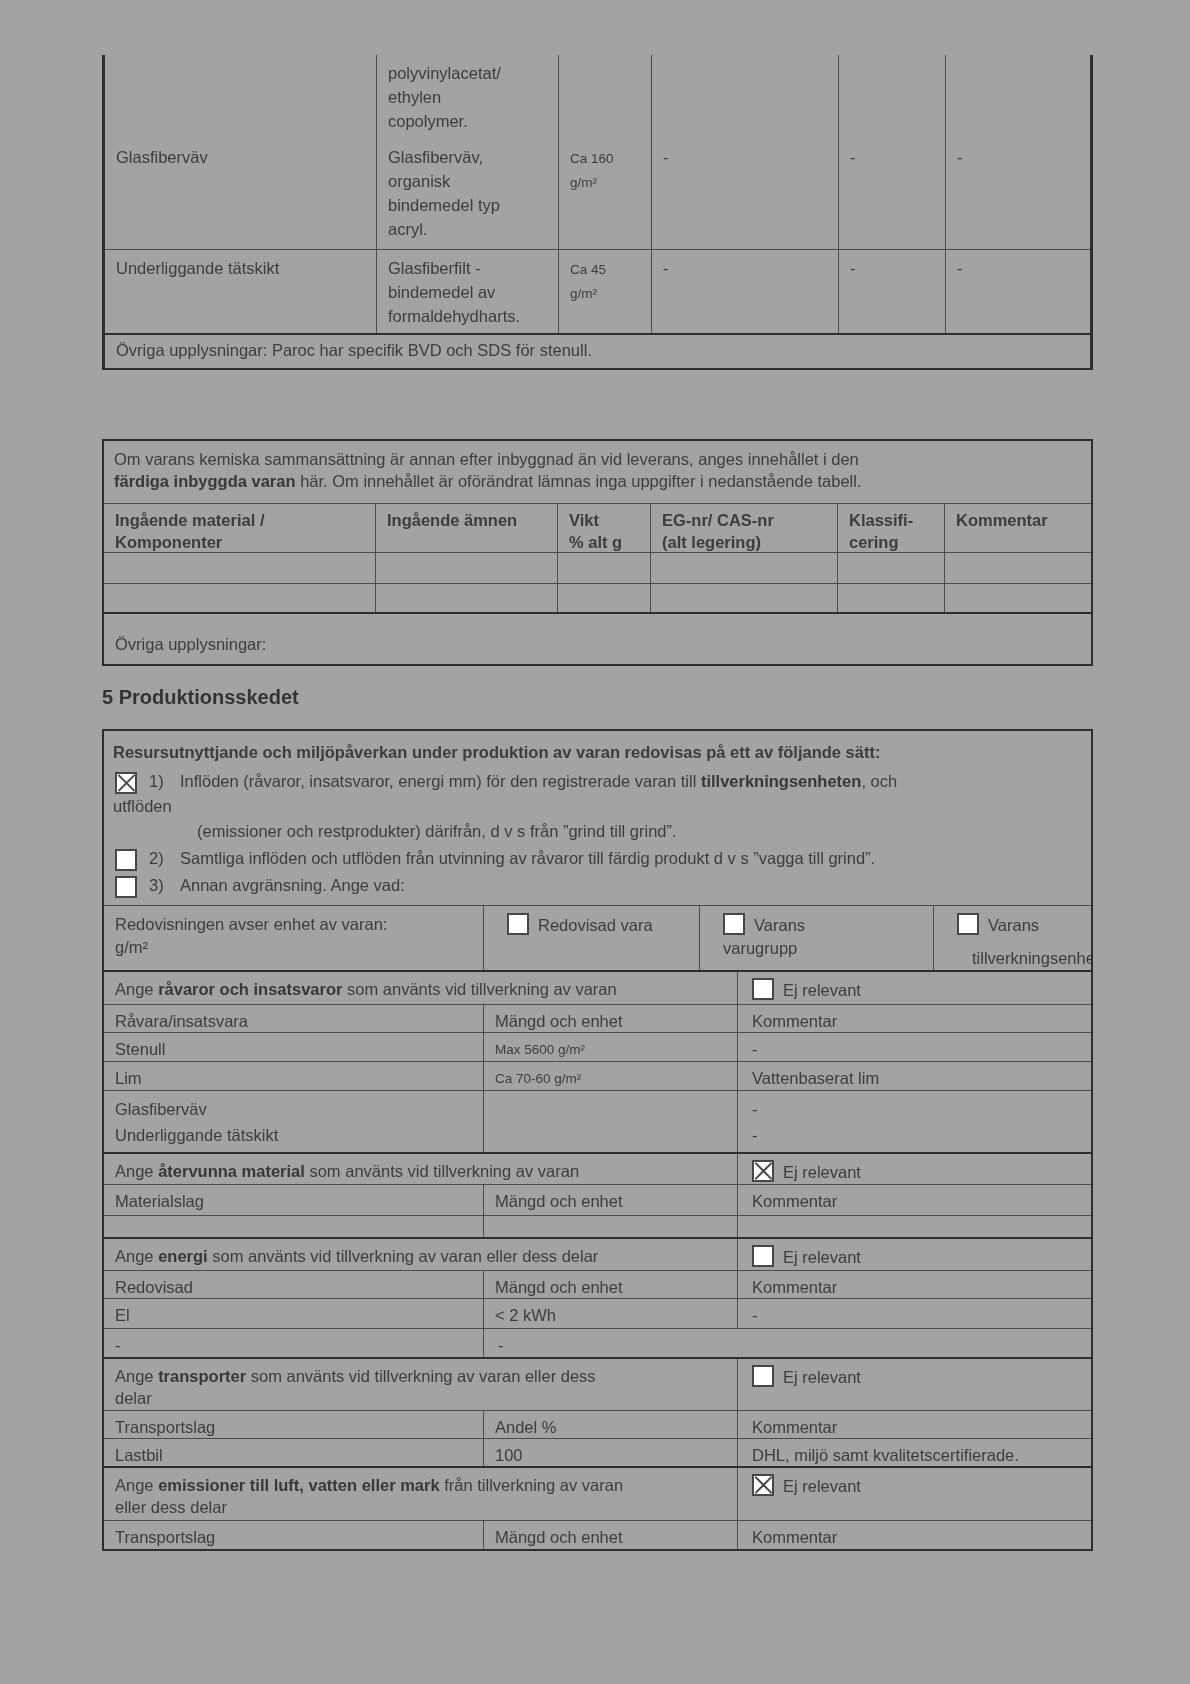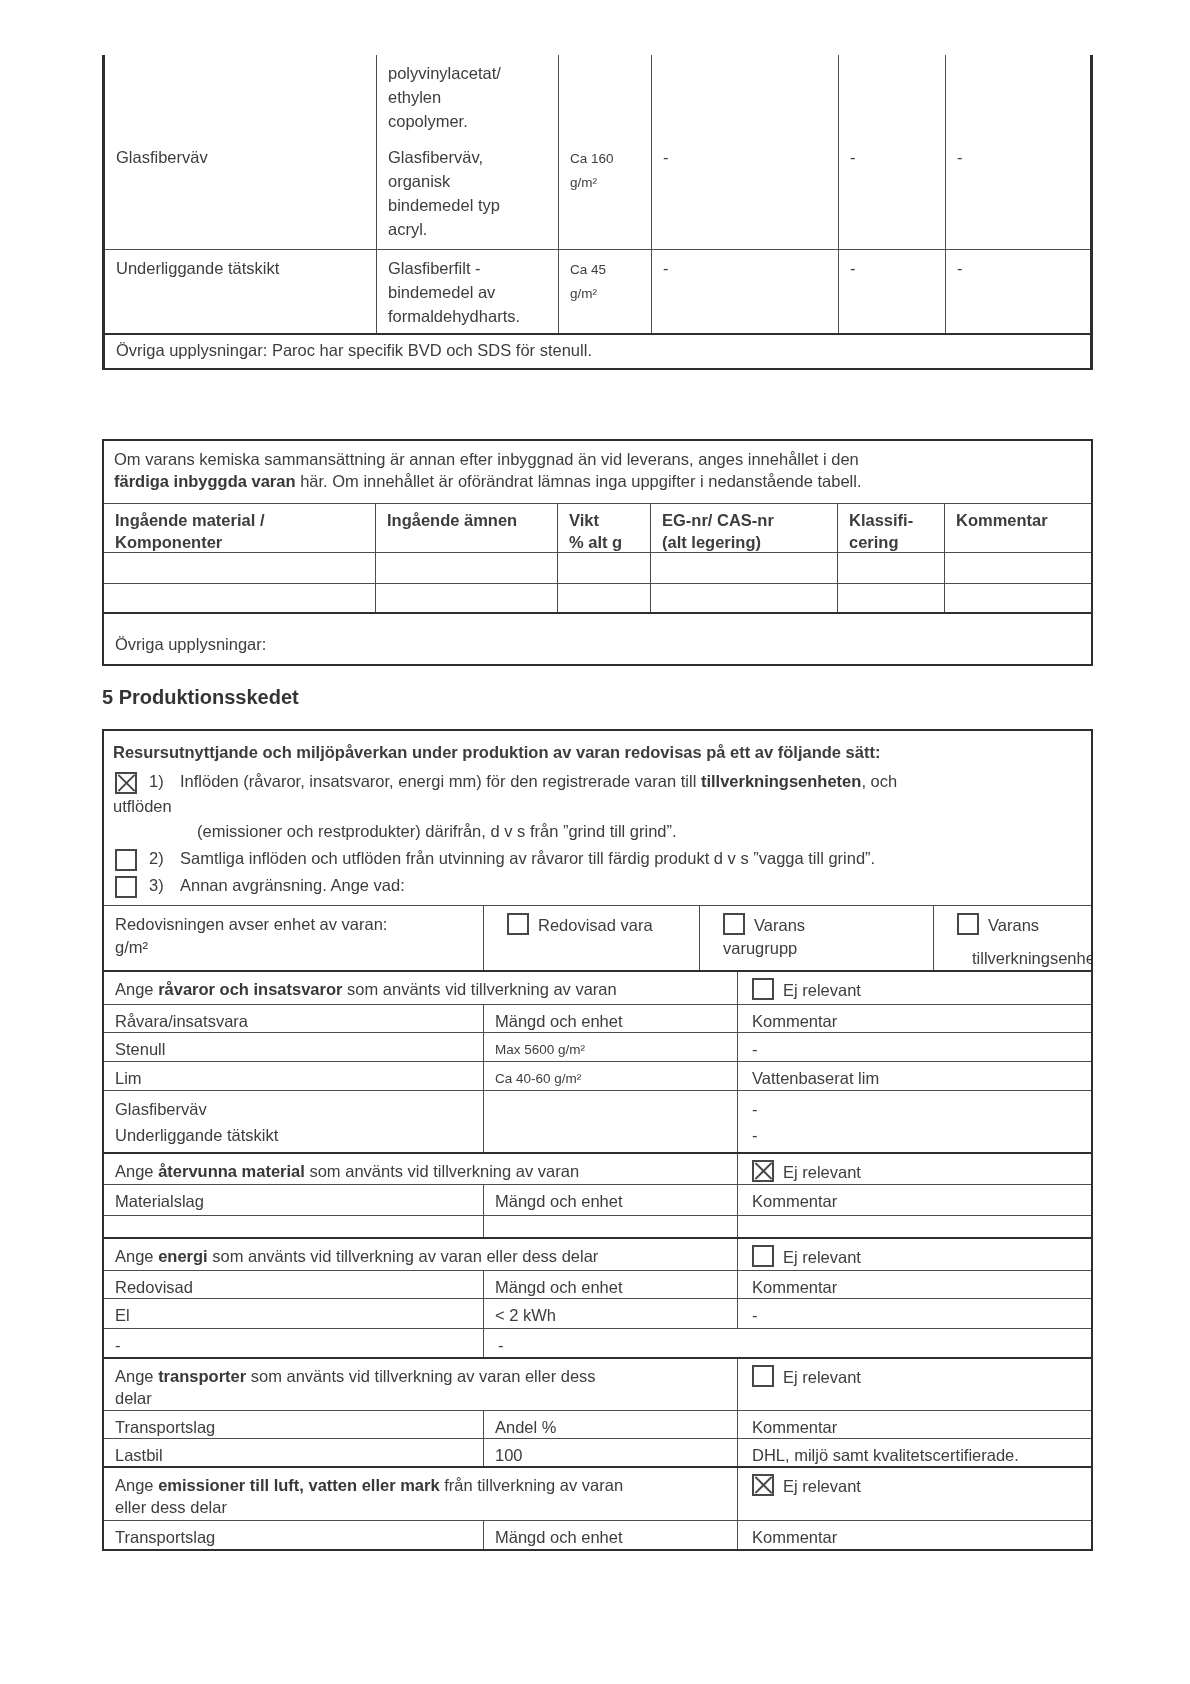--- a/index.html
+++ b/index.html
@@ -1,16 +1,16 @@
 <!DOCTYPE html>
 <html><head>
 <meta charset="utf-8">
 <style>
   html,body{margin:0;padding:0;background:#e8e8e8;}
-  .page{position:relative;width:1190px;height:1684px;background:#ffffff;
+  .page{position:relative;width:1190px;height:1684px;background:#a3a3a3;
         font-family:"Liberation Sans","DejaVu Sans",sans-serif;color:#3d3d3d;
         font-size:16.5px;overflow:hidden;margin:0 auto;}
   .content{position:absolute;left:102px;top:55px;width:991px;}
 
   
   .tbl{border:2px solid #2e2e2e;box-sizing:border-box;}
   .t1{border-top:none;border-left:3px solid #2e2e2e;border-right:3px solid #2e2e2e;border-bottom:2px solid #2e2e2e;}
   .row{display:grid;box-sizing:border-box;}
   .cols6{grid-template-columns:272px 182px 93px 187px 107px 1fr;}
   .cols3{grid-template-columns:380px 254px 1fr;}
@@ -203,21 +203,21 @@
       <div class="c">Mängd och enhet</div>
       <div class="c kom">Kommentar</div>
     </div>
     <div class="row cols3 h29 bt1">
       <div class="c">Stenull</div>
       <div class="c small">Max 5600 g/m²</div>
       <div class="c kom">-</div>
     </div>
     <div class="row cols3 h29 bt1">
       <div class="c">Lim</div>
-      <div class="c small">Ca 40-60 g/m²</div>
+      <div class="c small">Ca 70-60 g/m²</div>
       <div class="c kom">Vattenbaserat lim</div>
     </div>
     <div class="row cols3 h62 glas bt1">
       <div class="c">
         <div>Glasfiberväv</div>
         <div>Underliggande tätskikt</div>
       </div>
       <div class="c small">
         <div>Ca 160 g/m²</div>
         

